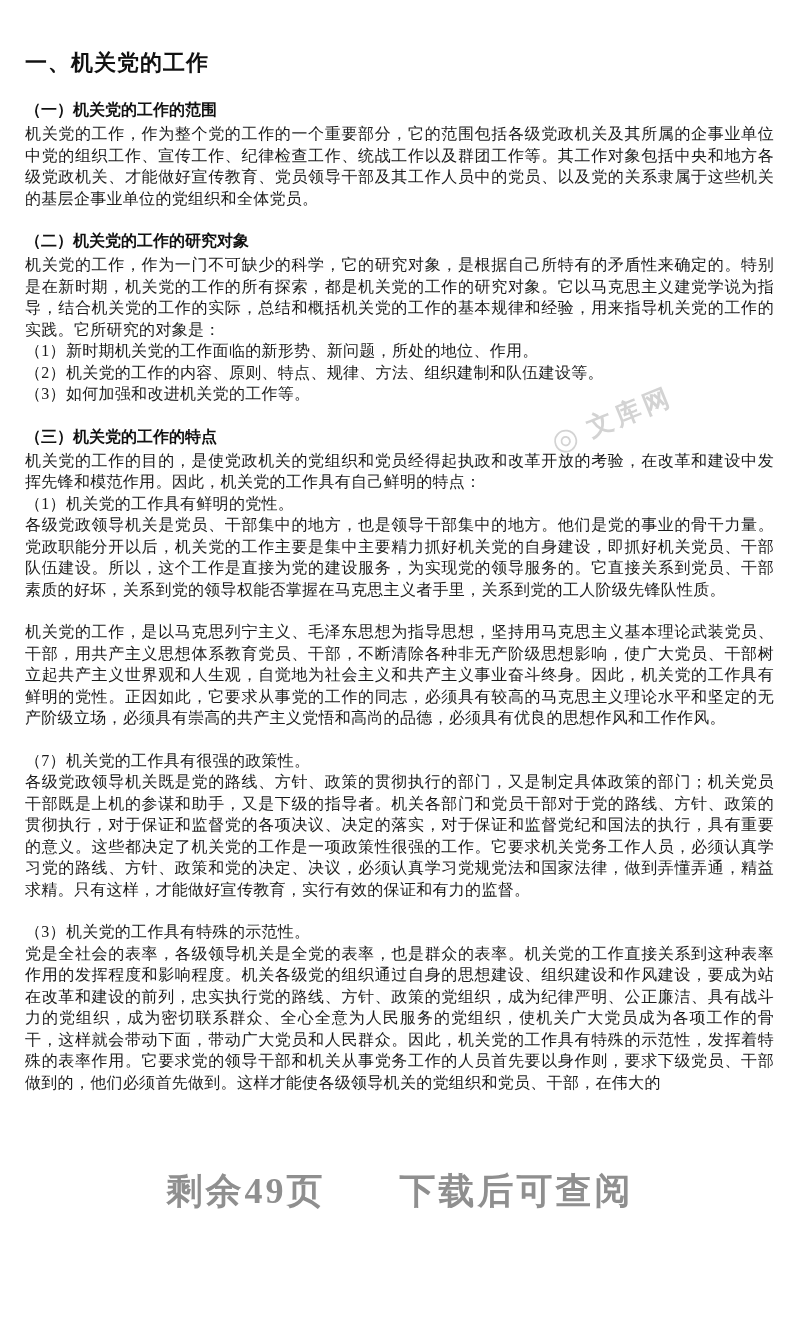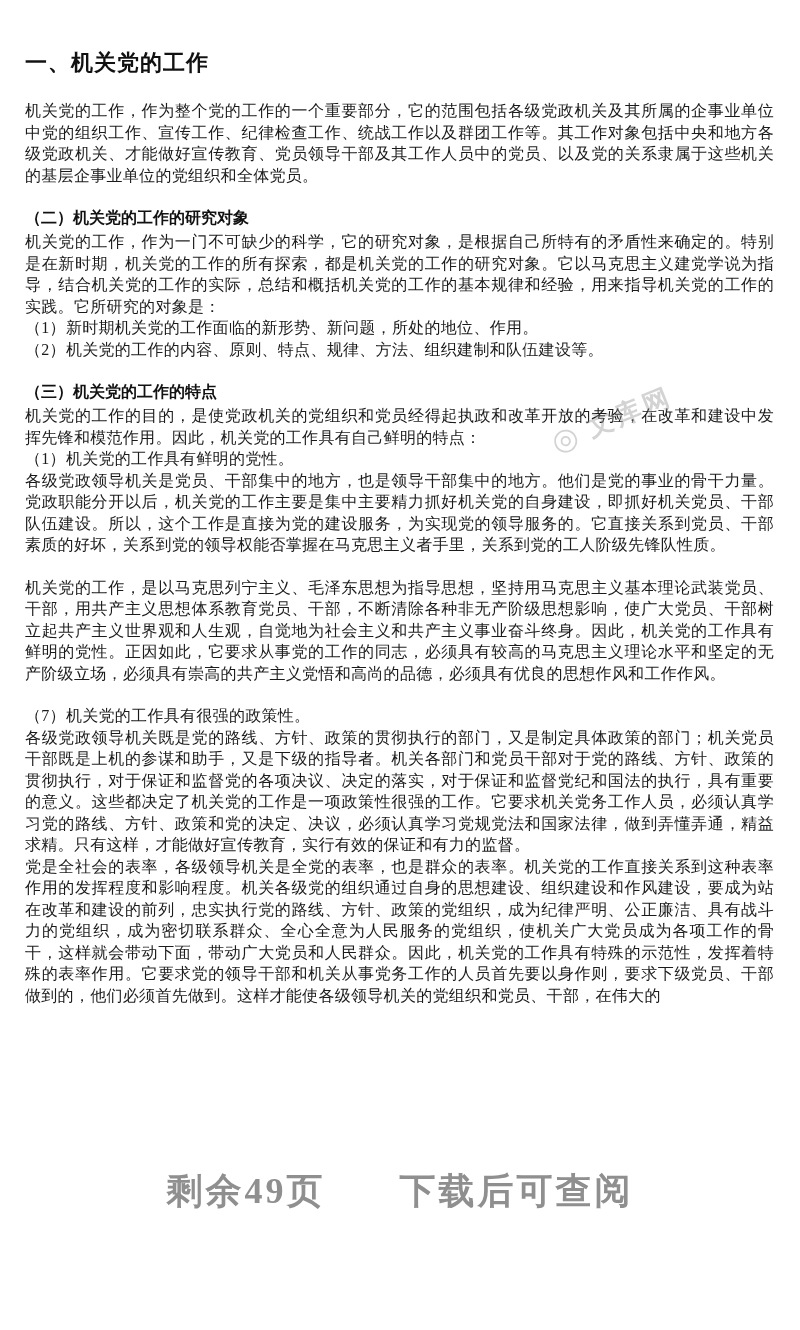--- a/index.html
+++ b/index.html
@@ -87,38 +87,41 @@
 </head>
 <body>
 
 <div class="page">
 
   <div class="content">
 
     <h1 class="doc-title">一、机关党的工作</h1>
 
     <div class="section">
+      <h2 class="section-heading">（一）机关党的工作的范围</h2>
       <p class="para">机关党的工作，作为整个党的工作的一个重要部分，它的范围包括各级党政机关及其所属的企事业单位中党的组织工作、宣传工作、纪律检查工作、统战工作以及群团工作等。其工作对象包括中央和地方各级党政机关、才能做好宣传教育、党员领导干部及其工作人员中的党员、以及党的关系隶属于这些机关的基层企事业单位的党组织和全体党员。</p>
     </div>
 
     <div class="section">
       <h2 class="section-heading">（二）机关党的工作的研究对象</h2>
       <p class="para">机关党的工作，作为一门不可缺少的科学，它的研究对象，是根据自己所特有的矛盾性来确定的。特别是在新时期，机关党的工作的所有探索，都是机关党的工作的研究对象。它以马克思主义建党学说为指导，结合机关党的工作的实际，总结和概括机关党的工作的基本规律和经验，用来指导机关党的工作的实践。它所研究的对象是：</p>
       <p class="para">（1）新时期机关党的工作面临的新形势、新问题，所处的地位、作用。</p>
       <p class="para">（2）机关党的工作的内容、原则、特点、规律、方法、组织建制和队伍建设等。</p>
+      <p class="para">（3）如何加强和改进机关党的工作等。</p>
     </div>
 
     <div class="section">
       <h2 class="section-heading">（三）机关党的工作的特点</h2>
       <p class="para">机关党的工作的目的，是使党政机关的党组织和党员经得起执政和改革开放的考验，在改革和建设中发挥先锋和模范作用。因此，机关党的工作具有自己鲜明的特点：</p>
       <p class="para">（1）机关党的工作具有鲜明的党性。</p>
       <p class="para">各级党政领导机关是党员、干部集中的地方，也是领导干部集中的地方。他们是党的事业的骨干力量。党政职能分开以后，机关党的工作主要是集中主要精力抓好机关党的自身建设，即抓好机关党员、干部队伍建设。所以，这个工作是直接为党的建设服务，为实现党的领导服务的。它直接关系到党员、干部素质的好坏，关系到党的领导权能否掌握在马克思主义者手里，关系到党的工人阶级先锋队性质。</p>
       <p class="para gap-before">机关党的工作，是以马克思列宁主义、毛泽东思想为指导思想，坚持用马克思主义基本理论武装党员、干部，用共产主义思想体系教育党员、干部，不断清除各种非无产阶级思想影响，使广大党员、干部树立起共产主义世界观和人生观，自觉地为社会主义和共产主义事业奋斗终身。因此，机关党的工作具有鲜明的党性。正因如此，它要求从事党的工作的同志，必须具有较高的马克思主义理论水平和坚定的无产阶级立场，必须具有崇高的共产主义党悟和高尚的品德，必须具有优良的思想作风和工作作风。</p>
       <p class="para gap-before">（7）机关党的工作具有很强的政策性。</p>
       <p class="para">各级党政领导机关既是党的路线、方针、政策的贯彻执行的部门，又是制定具体政策的部门；机关党员干部既是上机的参谋和助手，又是下级的指导者。机关各部门和党员干部对于党的路线、方针、政策的贯彻执行，对于保证和监督党的各项决议、决定的落实，对于保证和监督党纪和国法的执行，具有重要的意义。这些都决定了机关党的工作是一项政策性很强的工作。它要求机关党务工作人员，必须认真学习党的路线、方针、政策和党的决定、决议，必须认真学习党规党法和国家法律，做到弄懂弄通，精益求精。只有这样，才能做好宣传教育，实行有效的保证和有力的监督。</p>
+      <p class="para gap-before">（3）机关党的工作具有特殊的示范性。</p>
       <p class="para">党是全社会的表率，各级领导机关是全党的表率，也是群众的表率。机关党的工作直接关系到这种表率作用的发挥程度和影响程度。机关各级党的组织通过自身的思想建设、组织建设和作风建设，要成为站在改革和建设的前列，忠实执行党的路线、方针、政策的党组织，成为纪律严明、公正廉洁、具有战斗力的党组织，成为密切联系群众、全心全意为人民服务的党组织，使机关广大党员成为各项工作的骨干，这样就会带动下面，带动广大党员和人民群众。因此，机关党的工作具有特殊的示范性，发挥着特殊的表率作用。它要求党的领导干部和机关从事党务工作的人员首先要以身作则，要求下级党员、干部做到的，他们必须首先做到。这样才能使各级领导机关的党组织和党员、干部，在伟大的</p>
     </div>
 
   </div>
 
   <div class="watermark">
     <span class="wm-logo">◎</span>
     <span>文库网</span>
   </div>
 

